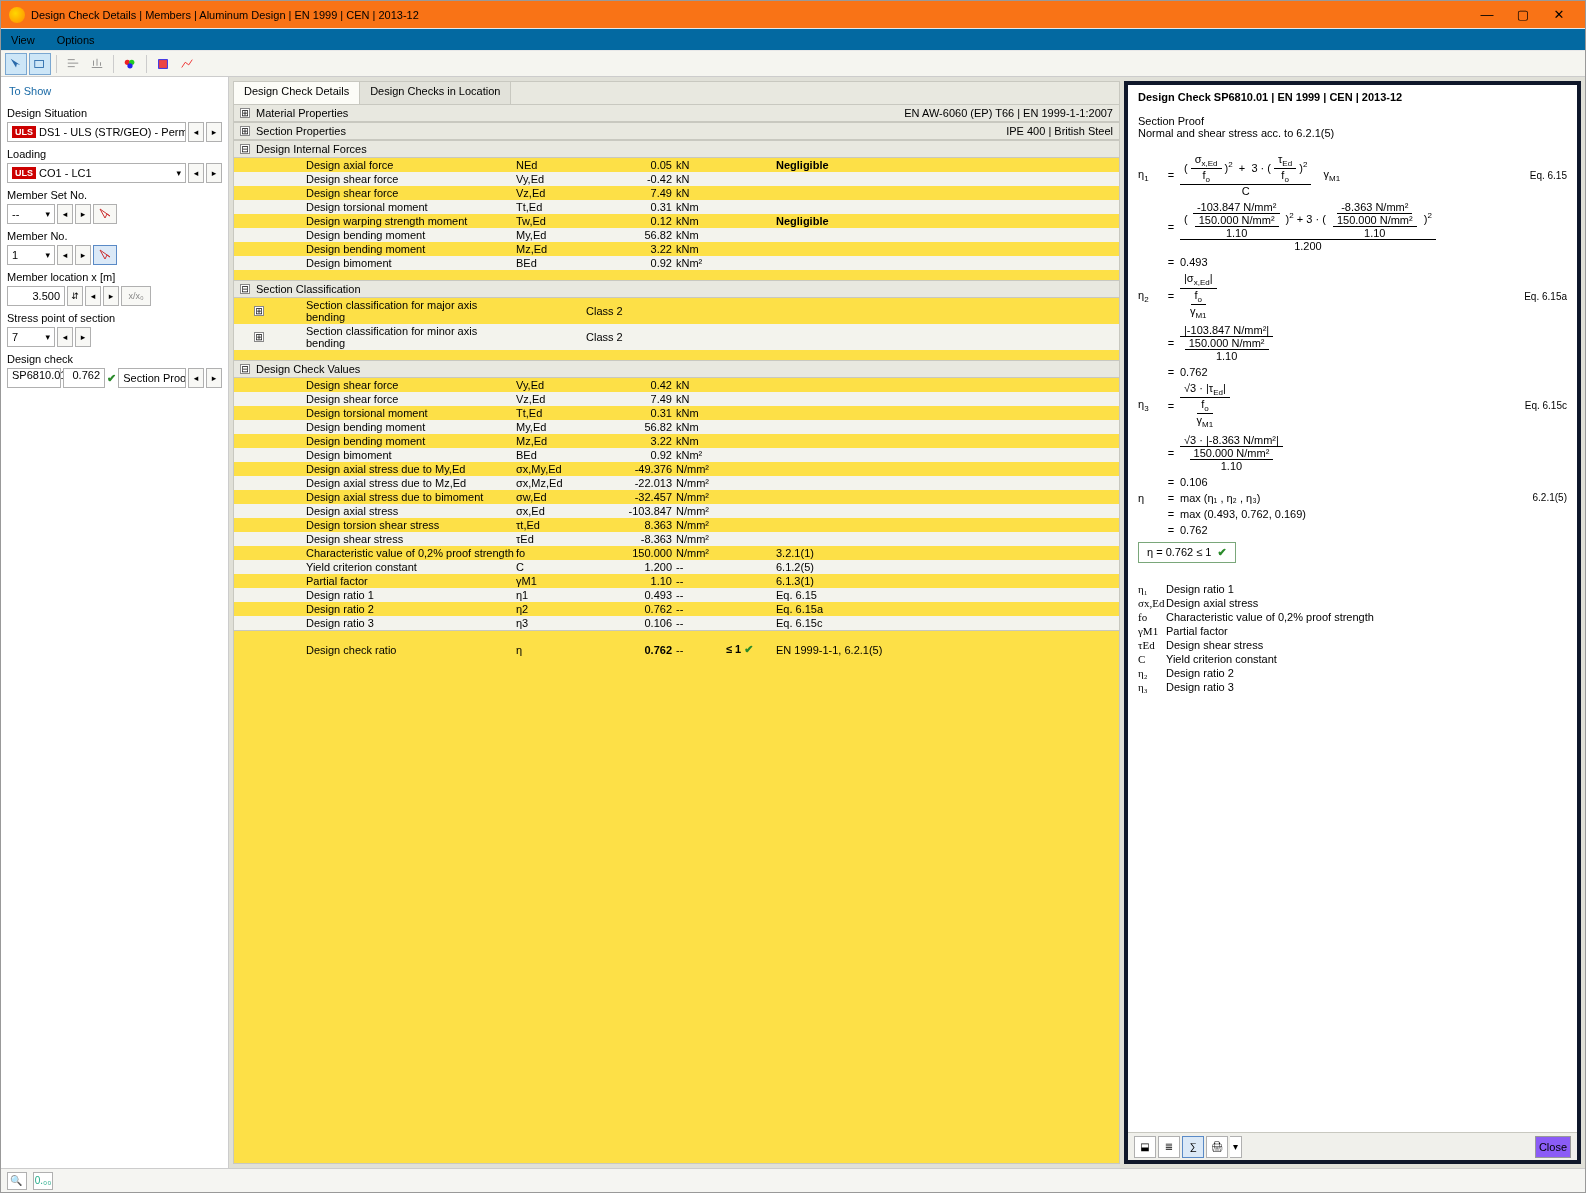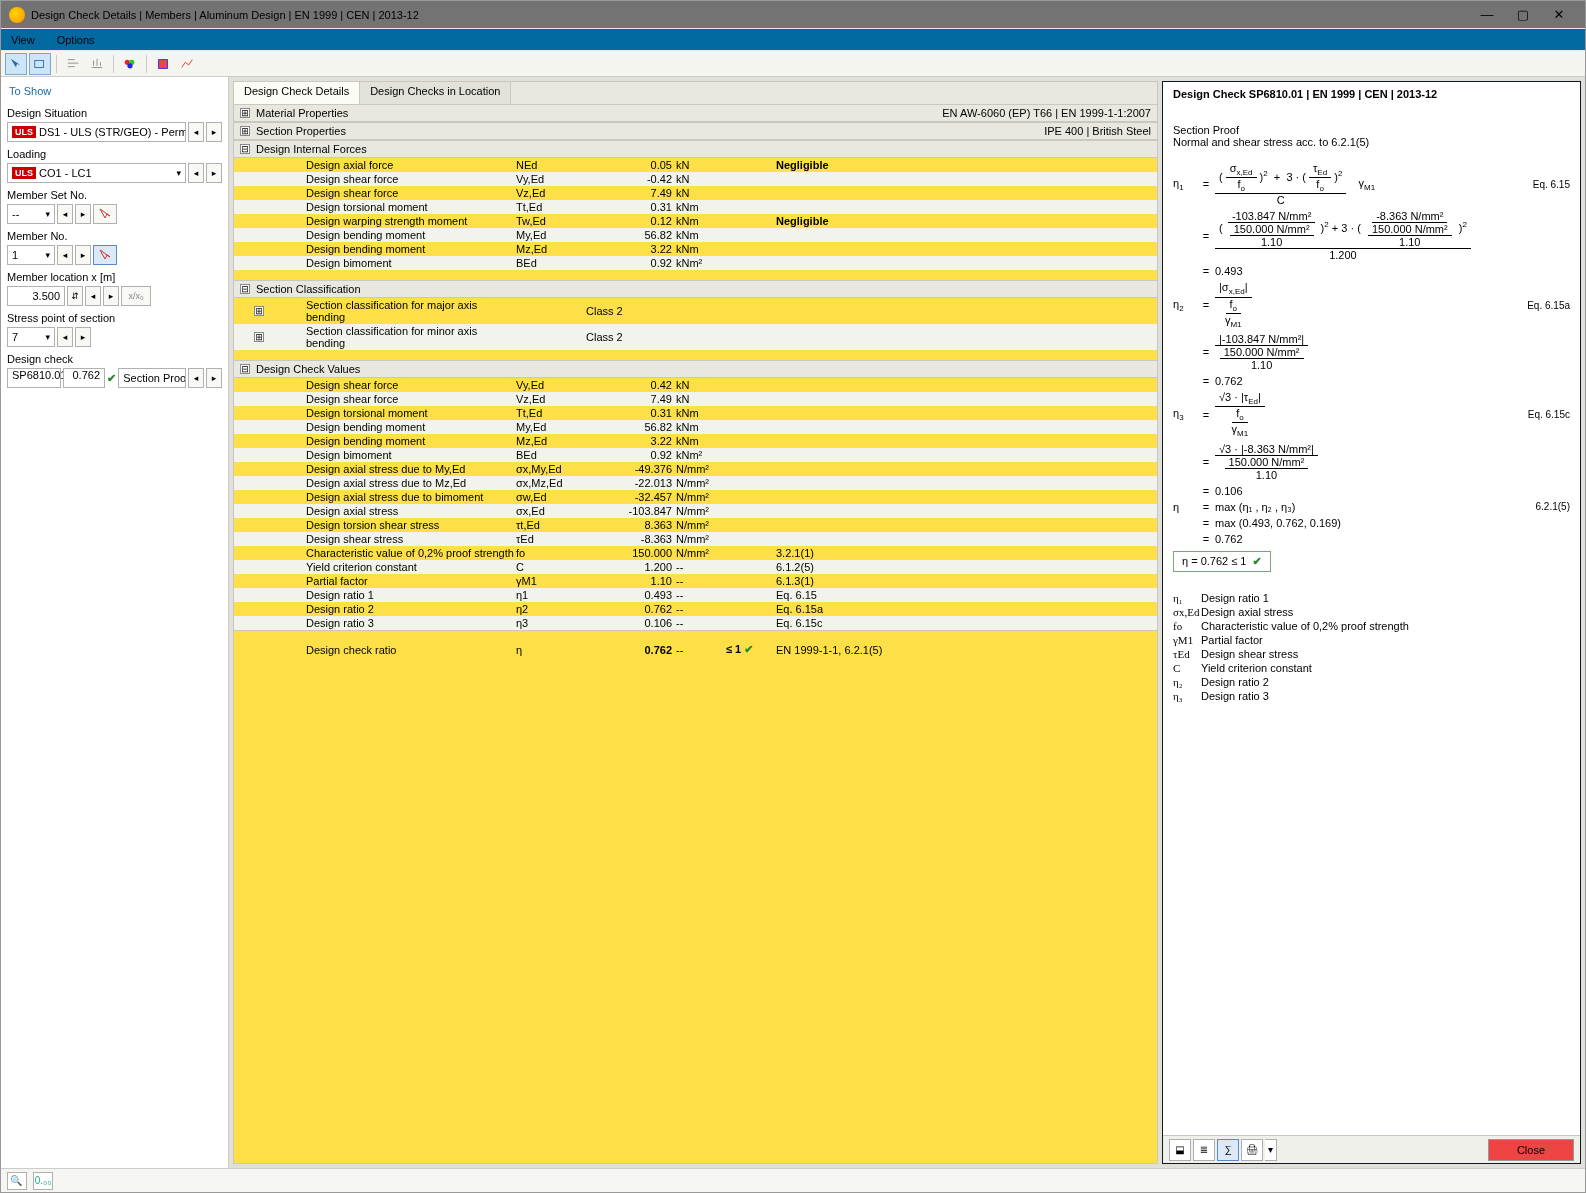--- a/index.html
+++ b/index.html
@@ -1,17 +1,17 @@
 <!DOCTYPE html>
 <html><head>
 <meta charset="utf-8">
 <style>
 * { box-sizing: border-box; margin: 0; padding: 0; font-family: "Segoe UI", Tahoma, sans-serif; font-size: 11px; }
 body { background: #fff; color: #000; width: 1586px; height: 1193px; overflow: hidden; display: flex; flex-direction: column; border: 1px solid #999; }
-.titlebar { height: 28px; display: flex; align-items: center; padding: 0 8px; background: #737373; border-bottom: 1px solid #e8e8e8; }
+.titlebar { height: 28px; display: flex; align-items: center; padding: 0 8px; background: #f97316; border-bottom: 1px solid #e8e8e8; }
 .titlebar .icon { width: 16px; height: 16px; margin-right: 6px; background: radial-gradient(circle at 40% 40%, #ffd700, #ff8c00); border-radius: 50%; }
 .titlebar .title { flex: 1; font-size: 11px; }
 .winbtns { display: flex; gap: 0; }
 .winbtn { width: 36px; height: 24px; display: flex; align-items: center; justify-content: center; cursor: default; font-size: 13px; }
 .menubar { height: 22px; display: flex; align-items: center; padding: 0 6px; background: #0369a1; gap: 14px; border-bottom: 1px solid #e8e8e8; }
 .menubar span { padding: 2px 4px; cursor: default; }
 .toolbar { height: 26px; display: flex; align-items: center; padding: 0 4px; background: #f5f5f0; border-bottom: 1px solid #ccc; gap: 2px; }
 .tbbtn { width: 22px; height: 22px; display: flex; align-items: center; justify-content: center; border: 1px solid transparent; }
 .tbbtn.active { background: #cde6f7; border: 1px solid #7aa7d1; }
 .tbbtn svg { width: 14px; height: 14px; }
@@ -41,40 +41,40 @@
 .trow .c0 .exp { width: 10px; height: 10px; border: 1px solid #888; font-size: 9px; line-height: 8px; text-align: center; margin-left: 14px; background: #fff; }
 .trow .c1 { width: 240px; padding-left: 30px; }
 .trow .c2 { width: 70px; }
 .trow .c3 { width: 90px; text-align: right; padding-right: 4px; }
 .trow .c4 { width: 50px; }
 .trow .c5 { width: 50px; }
 .trow .c6 { width: 120px; }
 .neg { font-weight: bold; color: #000; }
 .bold { font-weight: bold; }
 .green { color: #2a8a2a; font-weight: bold; }
-.rightpanel { width: 419px; background: #fff; margin: 4px 4px 4px 0; border: 1px solid #0f172a; display: flex; flex-direction: column; gap: 12px; }
+.rightpanel { width: 457px; background: #fff; margin: 4px 4px 4px 0; border: 4px solid #0f172a; display: flex; flex-direction: column; }
 .rp-title { padding: 6px 10px; font-weight: bold; font-size: 11px; }
 .rp-body { flex: 1; overflow-y: auto; padding: 6px 10px; font-size: 11px; }
 .rp-sub { color: #000; }
 .formulas { margin-top: 14px; font-family: "Times New Roman", serif; font-size: 12px; }
 .formulas .frow { display: flex; align-items: center; margin: 4px 0; }
 .formulas .left { width: 24px; }
 .formulas .eq { width: 18px; text-align: center; }
 .formulas .eqref { margin-left: auto; color: #000; font-size: 10px; font-family: "Segoe UI", sans-serif; }
 .frac { display: inline-flex; flex-direction: column; align-items: center; vertical-align: middle; }
 .frac .num { border-bottom: 1px solid #000; padding: 0 4px; text-align: center; }
 .frac .den { padding: 0 4px; text-align: center; }
 .boxed { border: 1px solid #7aa77a; padding: 3px 8px; display: inline-flex; align-items: center; gap: 6px; }
 .legend { margin-top: 20px; }
 .legend .lrow { display: flex; margin: 2px 0; }
 .legend .sym { width: 28px; font-family: "Times New Roman", serif; }
 .bottombar { height: 28px; background: #f0f0eb; border-top: 1px solid #c8c8c0; display: flex; align-items: center; padding: 0 6px; justify-content: space-between; }
 .btoolbtn { width: 22px; height: 22px; border: 1px solid #b0b0b0; background: #fff; margin-right: 2px; display: flex; align-items: center; justify-content: center; font-size: 10px; }
 .btoolbtn.active { border: 1px solid #5a8ac6; background: #dbe9f7; }
-.closebtn { height: 22px; padding: 0 28px; border: 1px solid #999; background: #ef4444; margin-left: auto; cursor: default; }
+.closebtn { height: 22px; padding: 0 3px; border: 1px solid #999; background: #8b5cf6; margin-left: auto; cursor: default; }
 .statusbar { height: 24px; background: #f5f5f2; display: flex; align-items: center; padding: 0 6px; gap: 6px; border-top: 1px solid #ccc; }
 .statusbar .sbtn { width: 20px; height: 18px; border: 1px solid #b0b0b0; background: #fff; display: flex; align-items: center; justify-content: center; font-size: 10px; }
 sup { font-size: 8px; }
 sub { font-size: 8px; }
 </style>
 </head>
 <body>
 
 <div class="titlebar">
   <div class="icon"></div>

